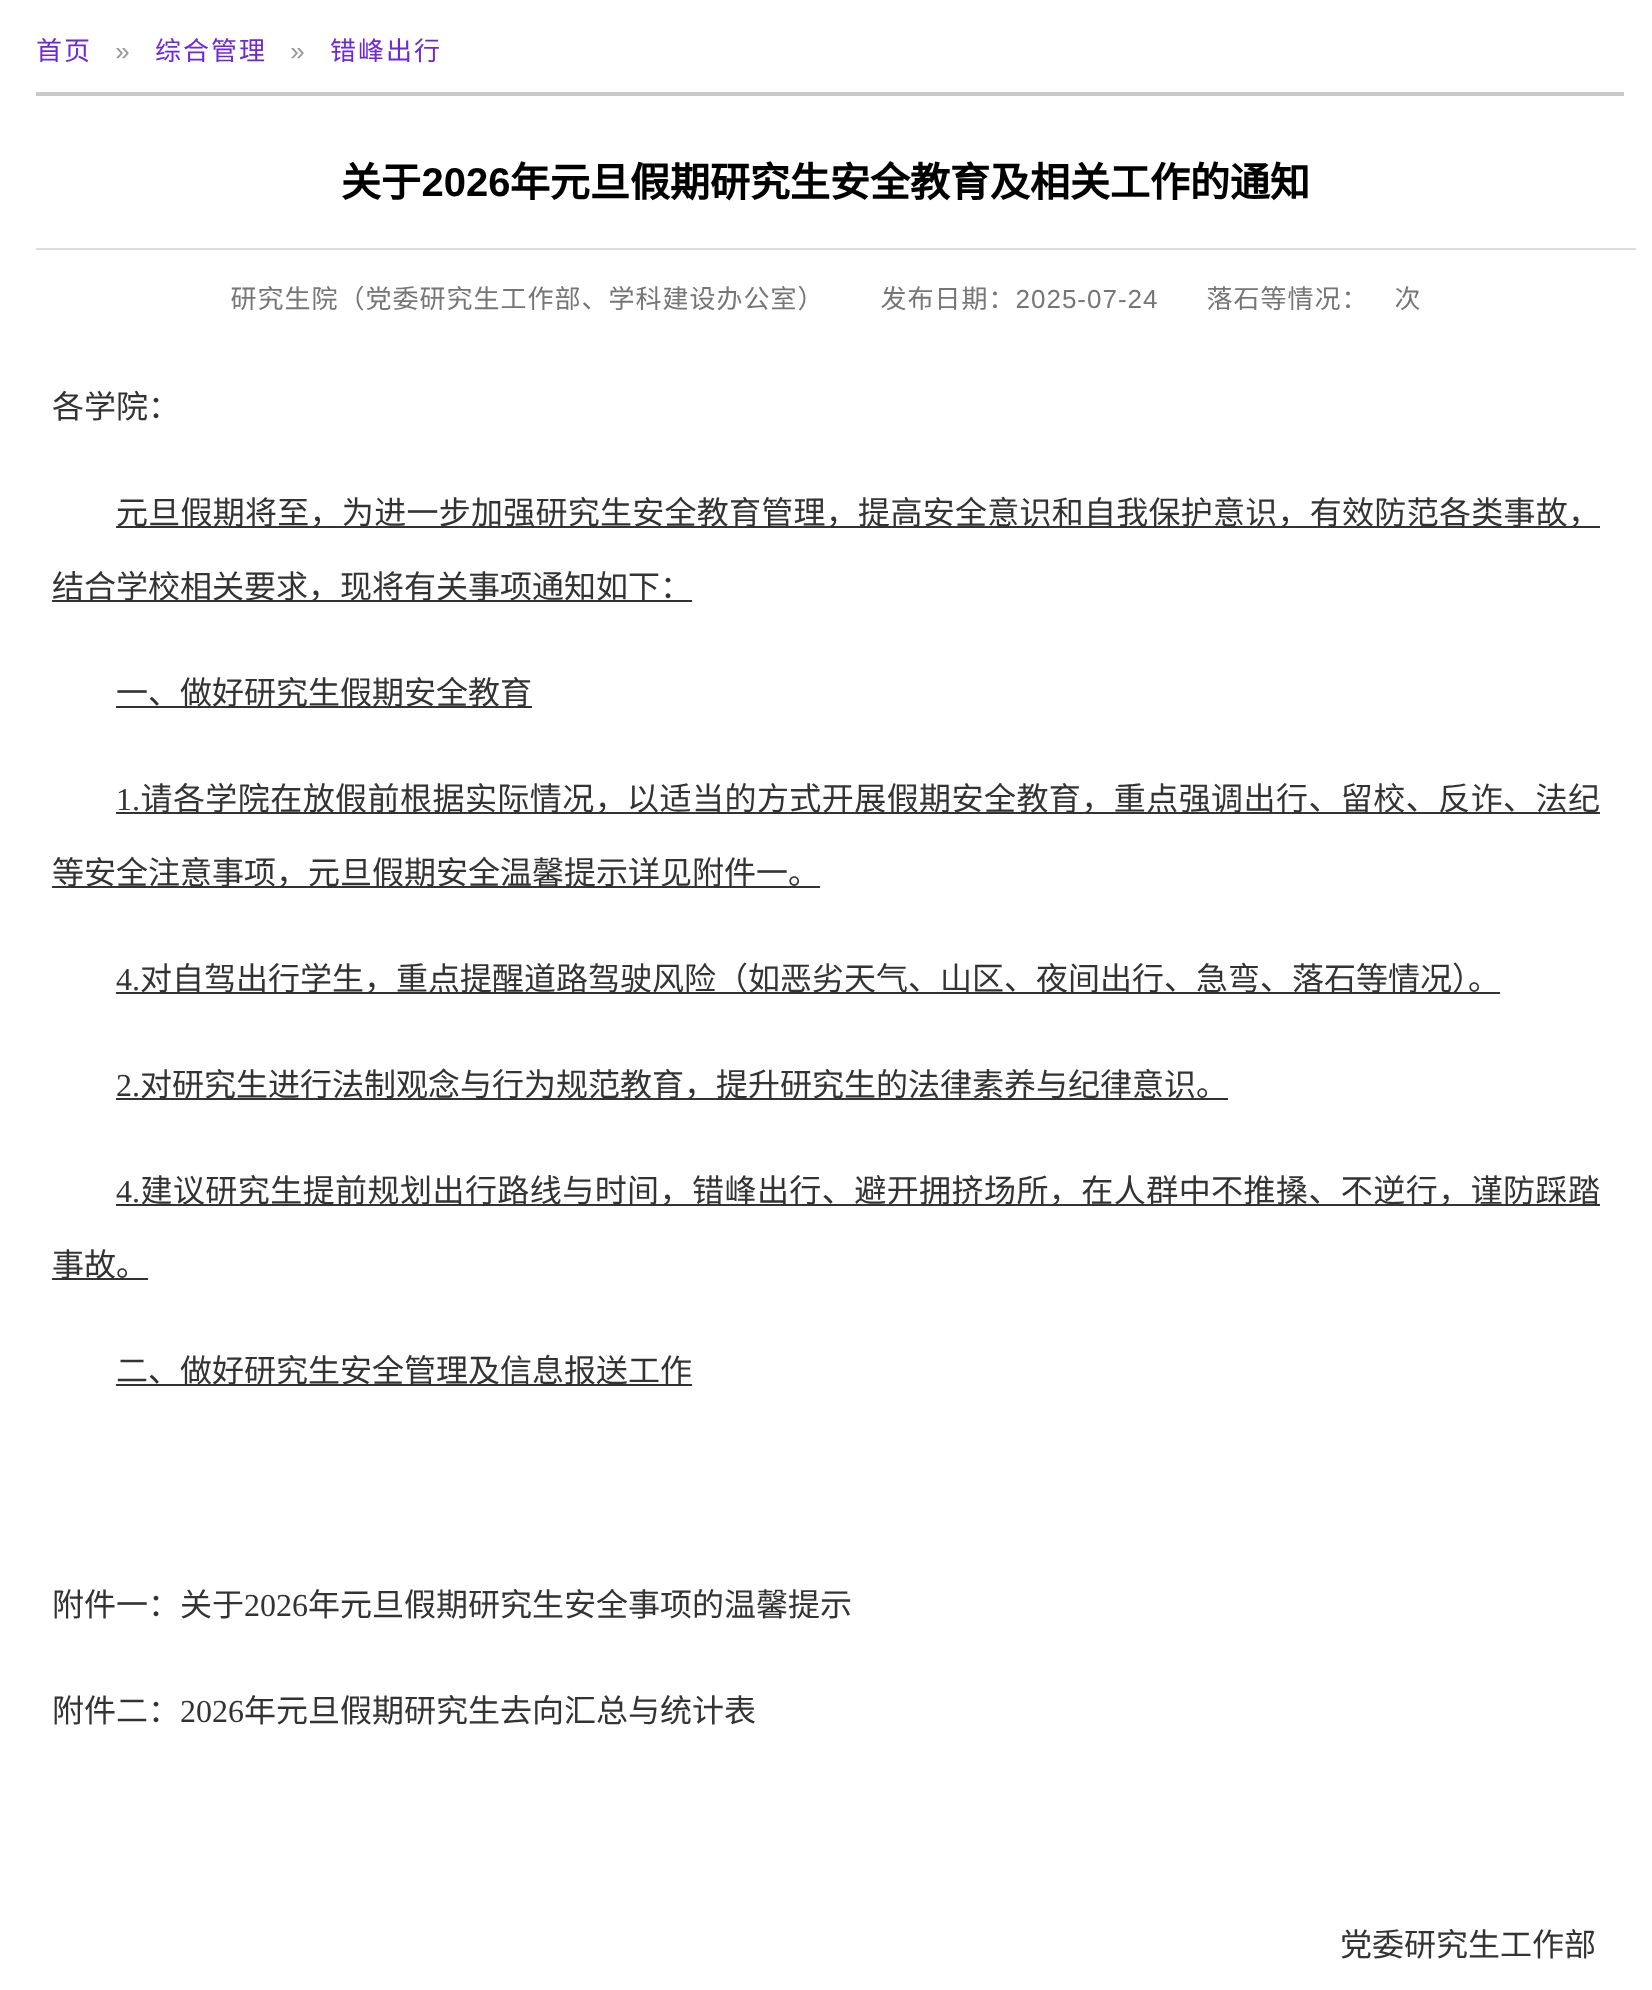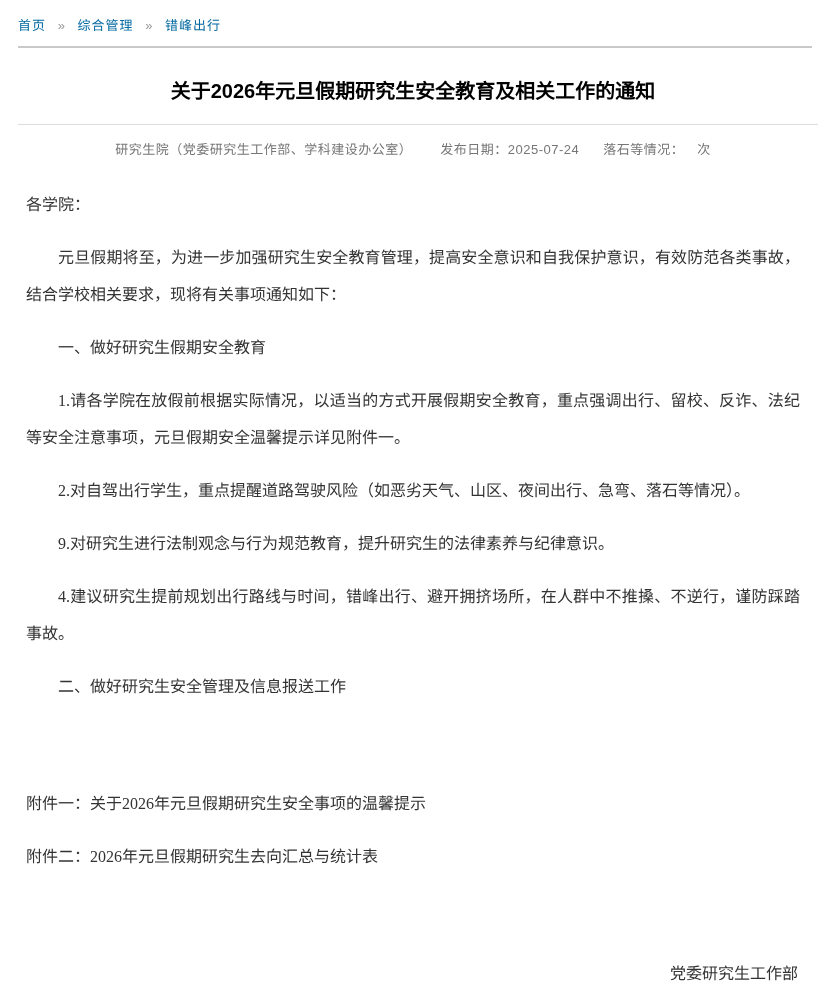--- a/index.html
+++ b/index.html
@@ -11,21 +11,21 @@
     font-family: "Liberation Sans", "DejaVu Sans", sans-serif;
   }
 
   
   .breadcrumb {
     padding: 15px 18px 12px 18px;
     font-size: 13px;
     color: #8f8f8f;
     letter-spacing: 1px;
   }
-  .breadcrumb .crumb { color: #0369a1; cursor: pointer; text-align: center; }
+  .breadcrumb .crumb { color: #6d28d9; cursor: pointer; text-align: center; }
   .breadcrumb .sep { margin: 0 7px; color: #9a9a9a; }
 
   .rule-top {
     border: none;
     border-top: 2px solid #c9c9c9;
     margin: 0 14px 0 18px;
   }
 
   
   .doc-title {
@@ -58,21 +58,21 @@
   
   .content {
     padding: 12px 10px 0 10px;
     font-family: "Liberation Serif", "DejaVu Serif", serif;
     font-size: 16px;
     line-height: 37px;
     color: #333333;
     text-align: justify;
   }
   .content p { margin: 16px; }
-  .content p.indent { text-indent: 2em; }
+  .content p.indent { text-indent: 2em; text-decoration: underline; }
   .spacer { height: 48px; }
   .sign { text-align: right; padding-right: 2px; }
 </style>
 </head>
 <body>
 
 <nav class="breadcrumb">
   <span class="crumb">首页</span>
   <span class="sep">»</span>
   <span class="crumb">综合管理</span>
@@ -88,22 +88,22 @@
 
 <div class="meta">
   <span class="m-dept">研究生院（党委研究生工作部、学科建设办公室）</span><span class="m-date-group"><span>发布日期：</span><span>2025-07-24</span></span><span><span>落石等情况：</span><span class="m-views-unit">次</span></span>
 </div>
 
 <div class="content">
   <p>各学院：</p>
   <p class="indent">元旦假期将至，为进一步加强研究生安全教育管理，提高安全意识和自我保护意识，有效防范各类事故，结合学校相关要求，现将有关事项通知如下：</p>
   <p class="indent">一、做好研究生假期安全教育</p>
   <p class="indent">1.请各学院在放假前根据实际情况，以适当的方式开展假期安全教育，重点强调出行、留校、反诈、法纪等安全注意事项，元旦假期安全温馨提示详见附件一。</p>
-  <p class="indent">2.对自驾出行学生，重点提醒道路驾驶风险（如恶劣天气、山区、夜间出行、急弯、落石等情况）。</p>
-  <p class="indent">9.对研究生进行法制观念与行为规范教育，提升研究生的法律素养与纪律意识。</p>
+  <p class="indent">4.对自驾出行学生，重点提醒道路驾驶风险（如恶劣天气、山区、夜间出行、急弯、落石等情况）。</p>
+  <p class="indent">2.对研究生进行法制观念与行为规范教育，提升研究生的法律素养与纪律意识。</p>
   <p class="indent">4.建议研究生提前规划出行路线与时间，错峰出行、避开拥挤场所，在人群中不推搡、不逆行，谨防踩踏事故。</p>
   <p class="indent">二、做好研究生安全管理及信息报送工作</p>
 
   <div class="spacer"></div>
 
   <p>附件一：关于2026年元旦假期研究生安全事项的温馨提示</p>
   <p>附件二：2026年元旦假期研究生去向汇总与统计表</p>
 
   <div class="spacer"></div>
 

